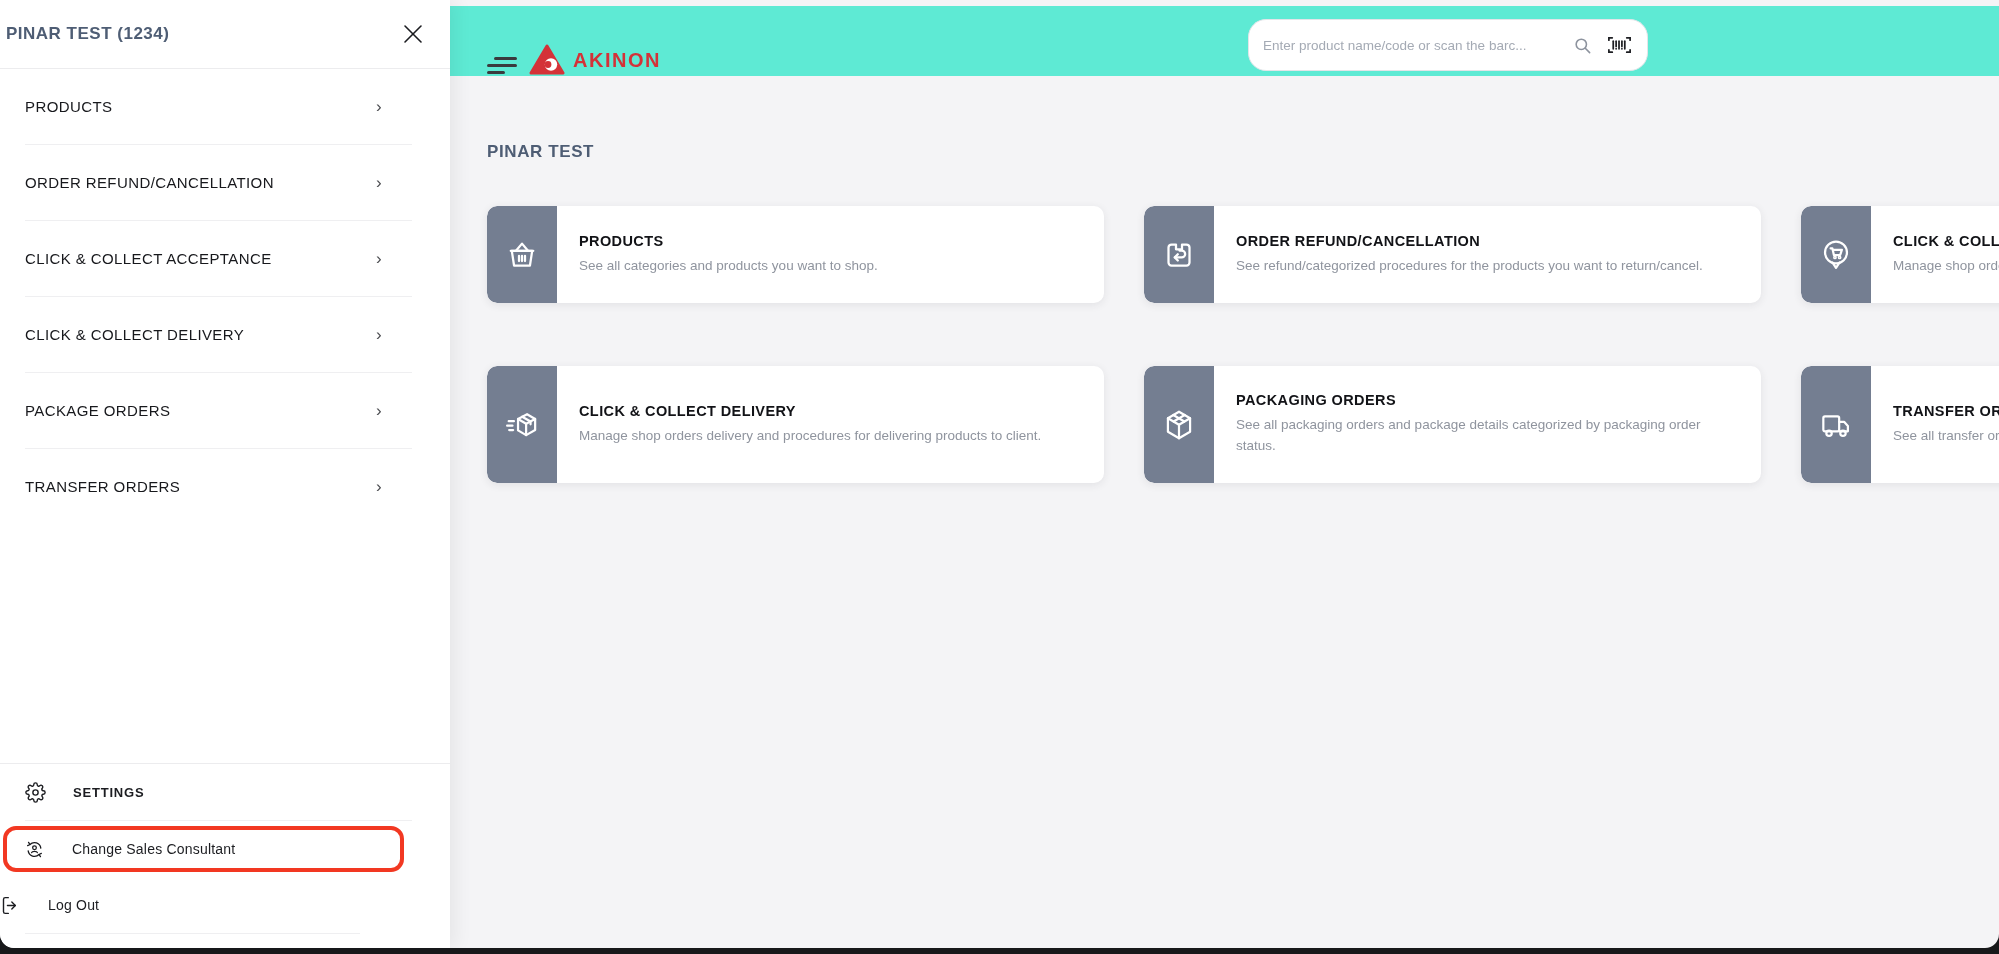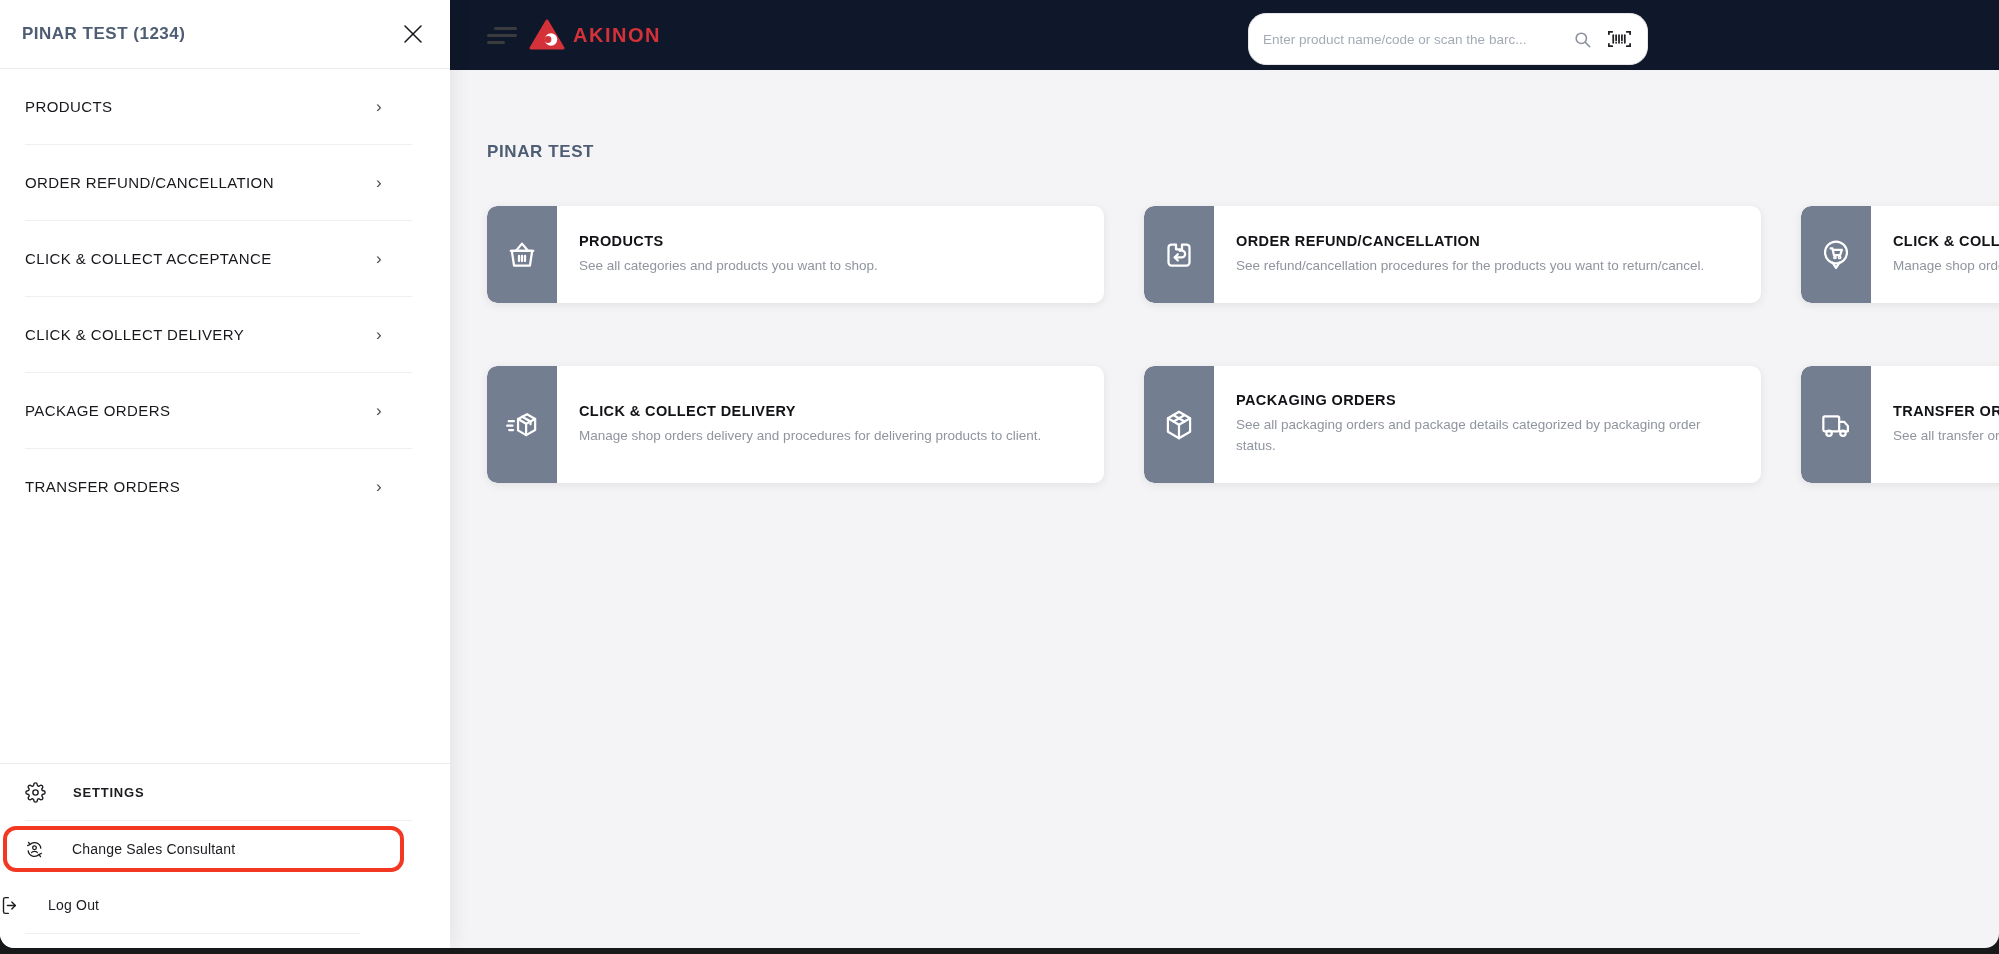--- a/index.html
+++ b/index.html
@@ -9,22 +9,22 @@
     background:#17181a;
   }
   .app {
     position:relative; width:1999px; height:948px;
     background:#f4f4f6; overflow:hidden;
     border-radius:0 0 14px 14px;
   }
 
   
   .topbar {
-    position:absolute; left:450px; top:0; right:0; height:70px;
-    background:#0f172a; display:flex; align-items:center;
+    position:absolute; left:450px; top:6px; right:0; height:70px;
+    background:#5eead4; display:flex; align-items:flex-end;
   }
   .hamburger { margin-left:37px; width:30px; height:22px; display:flex; flex-direction:column; justify-content:center; gap:4px; cursor:pointer; }
   .hamburger .l { height:3px; border-radius:2px; background:#3a3b3e; }
   .hamburger .l1 { width:23px; margin-left:7px; }
   .hamburger .l2 { width:30px; }
   .hamburger .l3 { width:18px; }
   .brand { display:flex; align-items:center; margin-left:12px; cursor:pointer; }
   .brand-text { font-size:20px; font-weight:bold; letter-spacing:1.5px; color:#d43238; margin-left:8px; }
   .search-wrap {
     position:absolute; left:798px; top:13px; width:400px; height:52px;
@@ -42,21 +42,21 @@
   
   .sidebar {
     position:absolute; left:0; top:0; width:450px; height:948px;
     background:#ffffff; z-index:5;
     box-shadow:6px 0 18px rgba(0,0,0,0.06);
     border-radius:0 0 0 14px;
     display:flex; flex-direction:column;
   }
   .sb-header {
     height:69px; flex:0 0 69px; display:flex; align-items:center;
-    border-bottom:1px solid #ececee; padding:0 24px 0 22px;
+    border-bottom:1px solid #ececee; padding:0 24px 0 6px;
   }
   .sb-title { font-size:17px; font-weight:bold; letter-spacing:.5px; color:#4e5d74; }
   .sb-close { margin-left:auto; width:26px; height:26px; cursor:pointer; display:flex; align-items:center; justify-content:center; }
   .menu { flex:0 0 auto; }
   .menu-item {
     height:75px; display:flex; align-items:center;
     padding:0 68px 0 25px; cursor:pointer;
     font-size:15px; font-weight:500; letter-spacing:.4px; color:#17181c;
   }
   .menu-item .chev { margin-left:auto; color:#4a4b4f; font-size:17px; line-height:1; }
@@ -255,21 +255,21 @@
       <div class="card h1">
         <div class="card-icon">
           <svg width="36" height="36" viewBox="0 0 24 24" fill="none" stroke="#ffffff" stroke-width="1.5" stroke-linecap="round" stroke-linejoin="round">
             <path d="M5 7a2 2 0 0 1 2-2h3v3.2h4V5h3a2 2 0 0 1 2 2v10a2 2 0 0 1-2 2H7a2 2 0 0 1-2-2Z"></path>
             <path d="M9.2 13.6h4.6a2.3 2.3 0 0 0 0-4.6h-1.5"></path>
             <path d="M11.2 11.5 9.2 13.6 11.2 15.7"></path>
           </svg>
         </div>
         <div class="card-body">
           <div class="card-title">ORDER REFUND/CANCELLATION</div>
-          <div class="card-desc">See refund/cancellation procedures for the products you want to return/cancel.</div>
+          <div class="card-desc">See refund/categorized procedures for the products you want to return/cancel.</div>
         </div>
       </div>
 
       <div class="card h1">
         <div class="card-icon">
           <svg width="36" height="36" viewBox="0 0 24 24" fill="none" stroke="#ffffff" stroke-width="1.5" stroke-linecap="round" stroke-linejoin="round">
             <circle cx="12" cy="10.3" r="7.3"></circle>
             <path d="M9.6 16.9 12 20.6 14.4 16.9"></path>
             <path d="M8.4 7.6h1.2l1 4.4h4.2l1.1-3.4H9.8"></path>
             <circle cx="11.3" cy="13.6" r="0.5"></circle>

